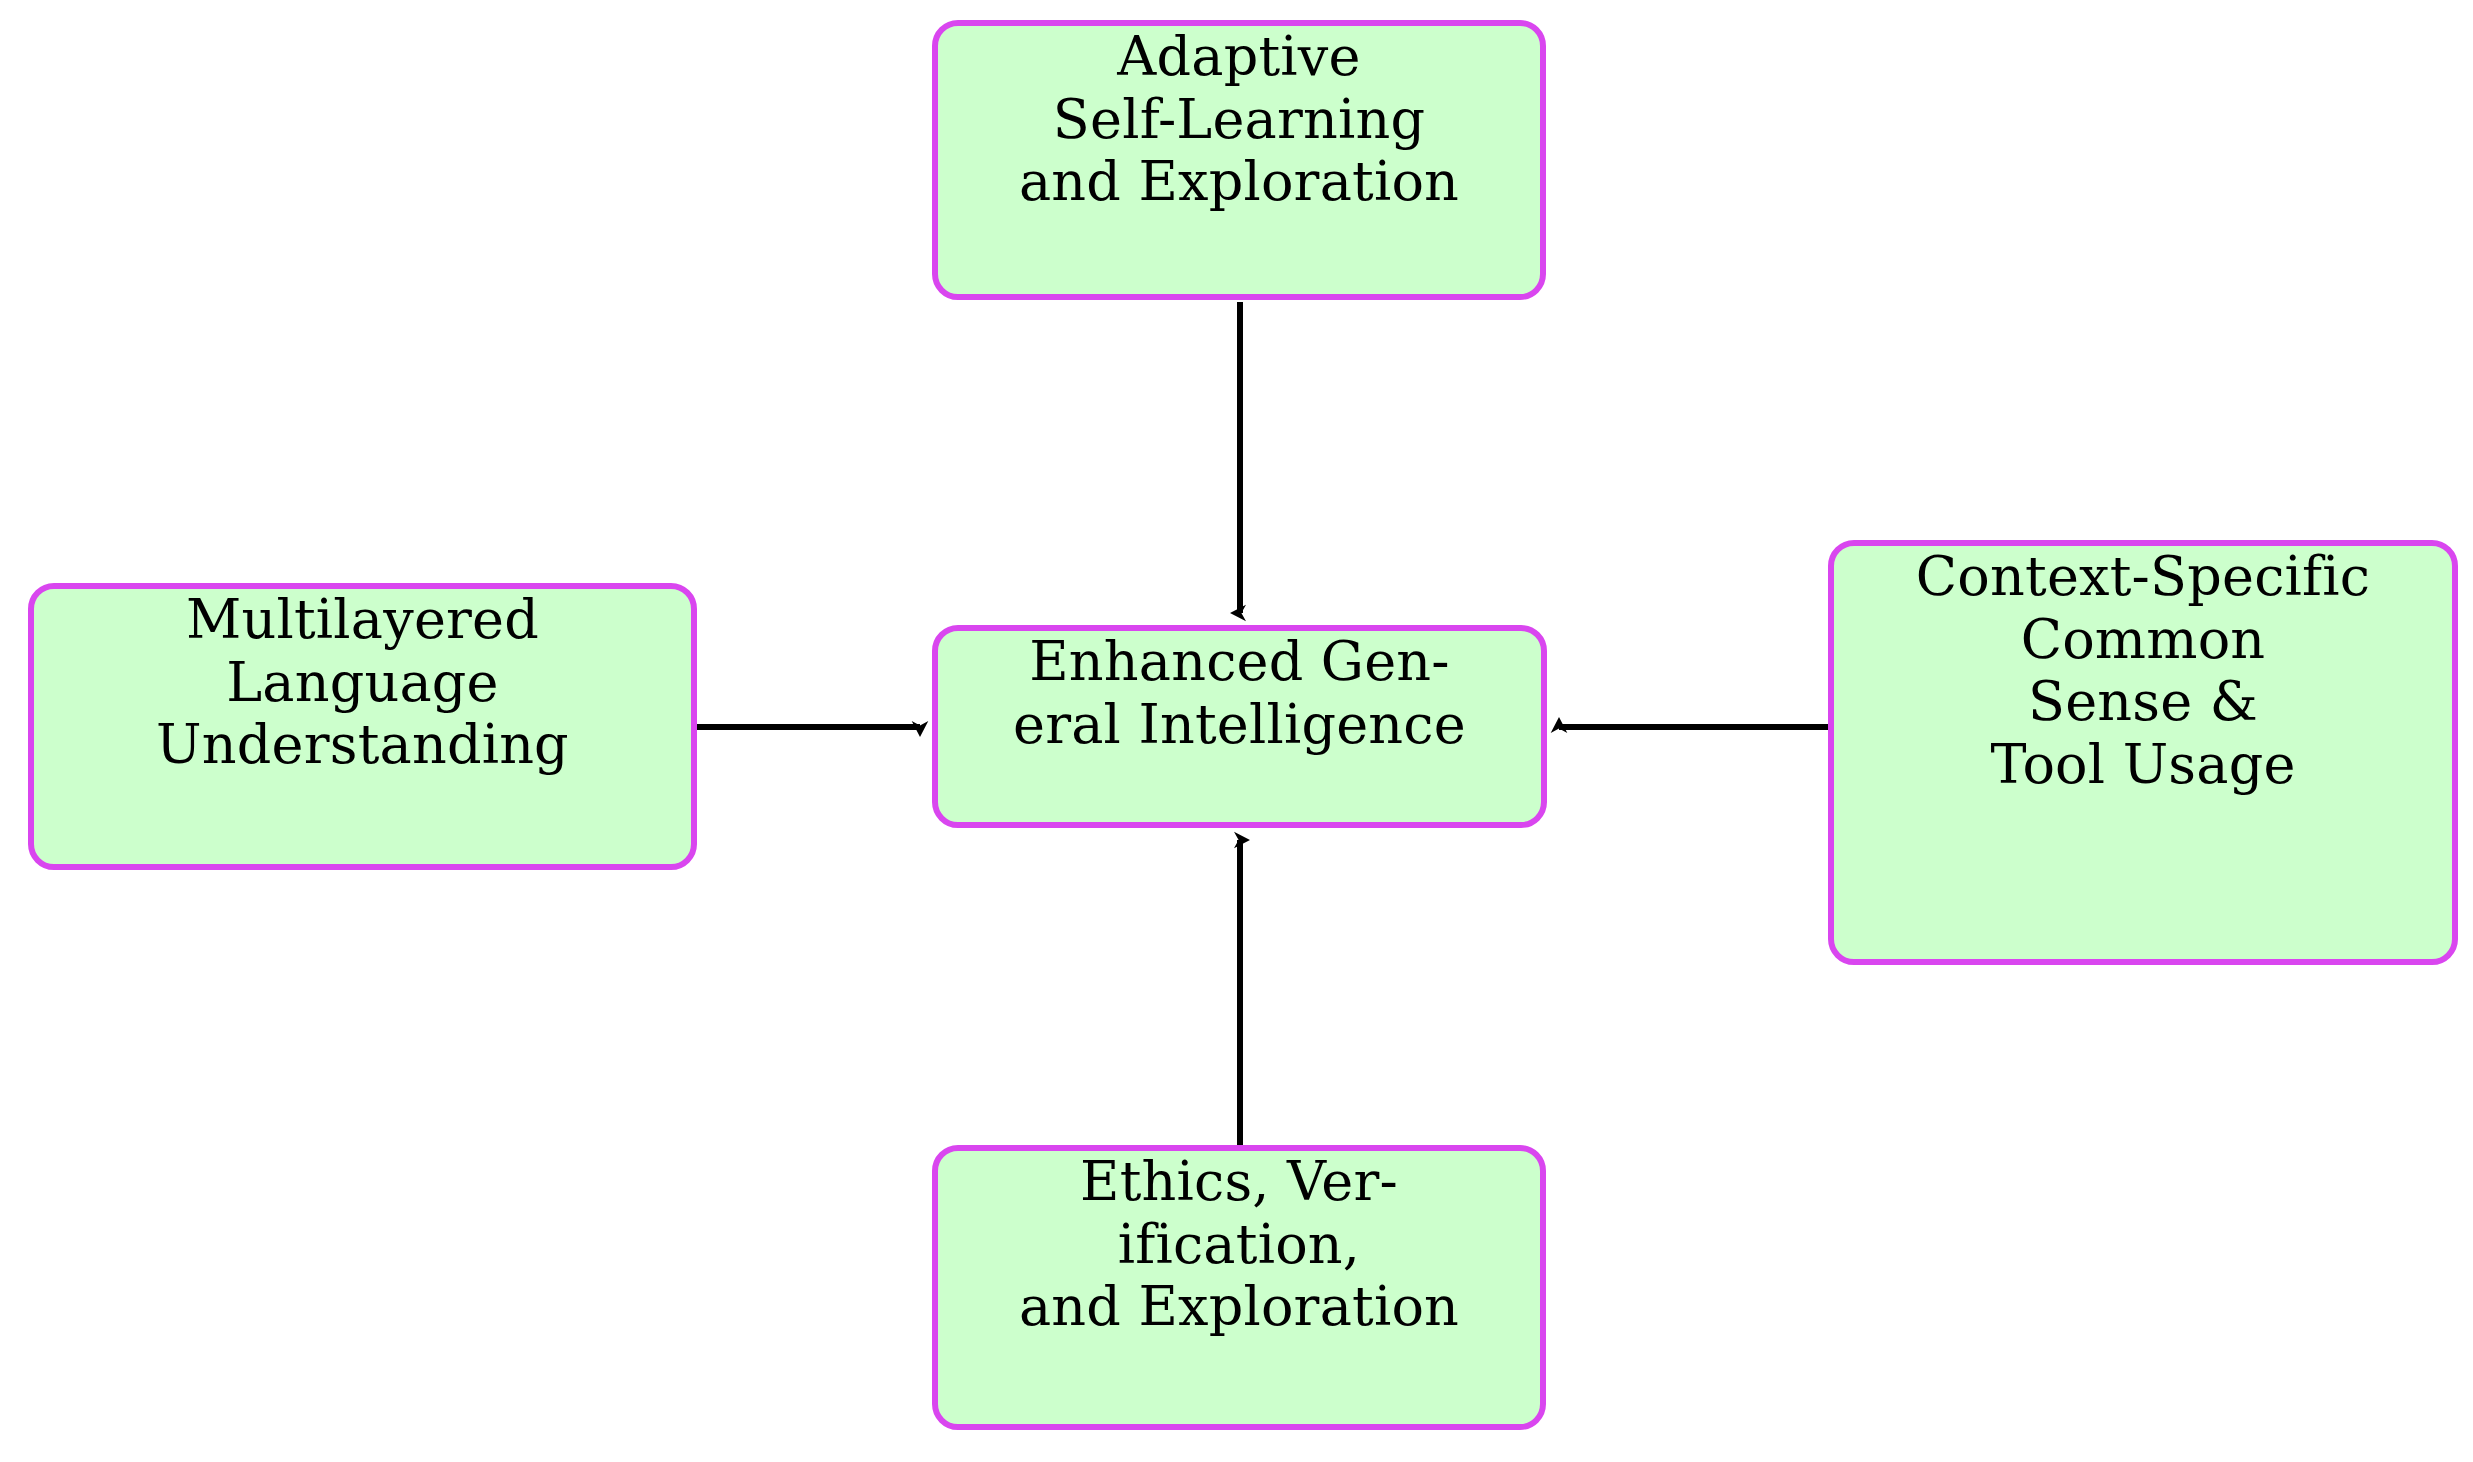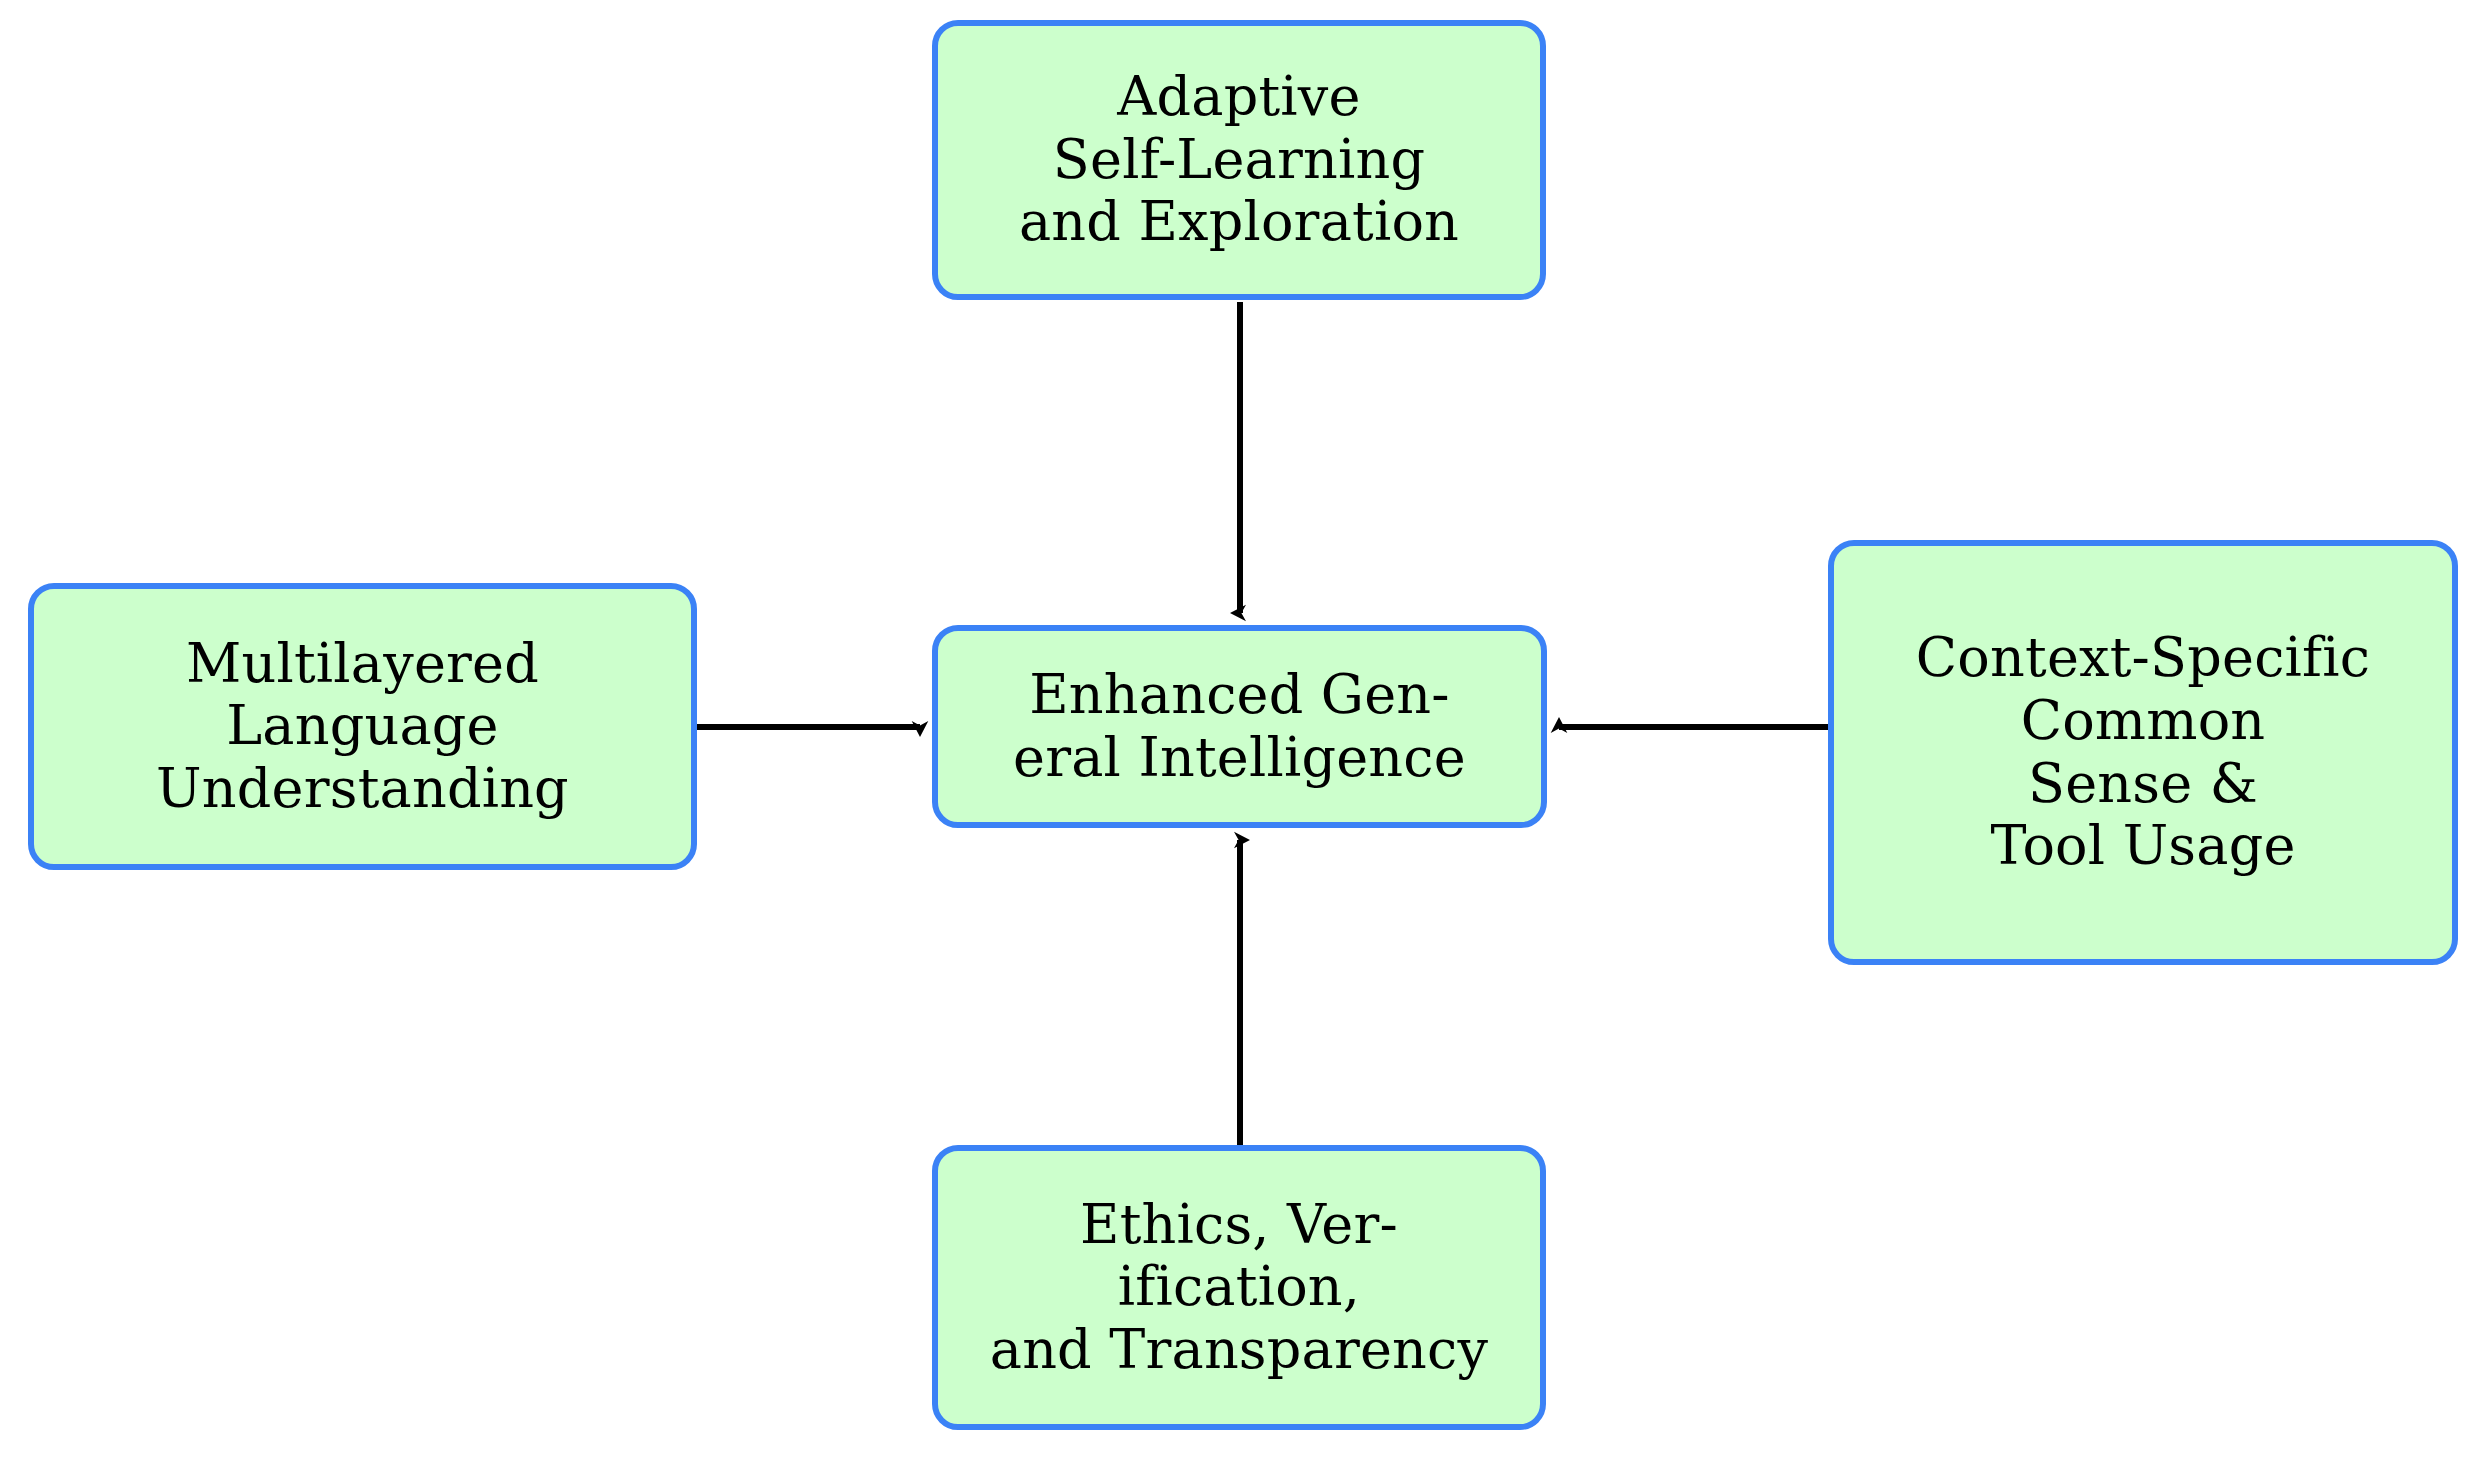--- a/index.html
+++ b/index.html
@@ -26,24 +26,23 @@
     left: 0;
     top: 0;
     width: 2473px;
     height: 1462px;
     pointer-events: none;
   }
   .node {
     position: absolute;
     box-sizing: border-box;
     background: #ccffcc;
-    border: 6px solid #3b82f6;
+    border: 6px solid #d946ef;
     border-radius: 26px;
     display: flex;
-    align-items: center;
     justify-content: center;
     text-align: center;
     color: #000000;
     line-height: 1.16;
     font-size: 54px;
     letter-spacing: 0.2px;
     z-index: 2;
   }
   .node .node-label {
     display: block;
@@ -133,16 +132,16 @@
   <div class="node" id="node-right">
     <span class="node-label">Context-Specific
 Common
 Sense &amp;
 Tool Usage</span>
   </div>
 
   <div class="node" id="node-bottom">
     <span class="node-label">Ethics, Ver-
 ification,
-and Transparency</span>
+and Exploration</span>
   </div>
 
 </div>
 
 </body></html>

